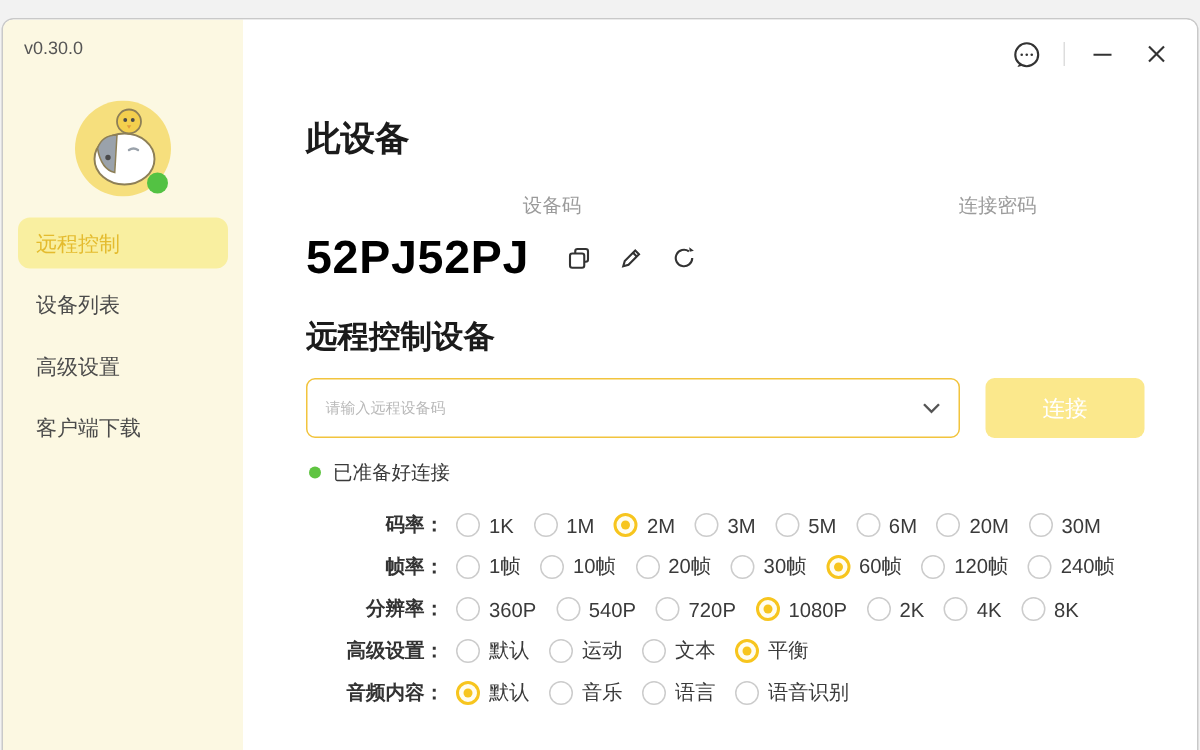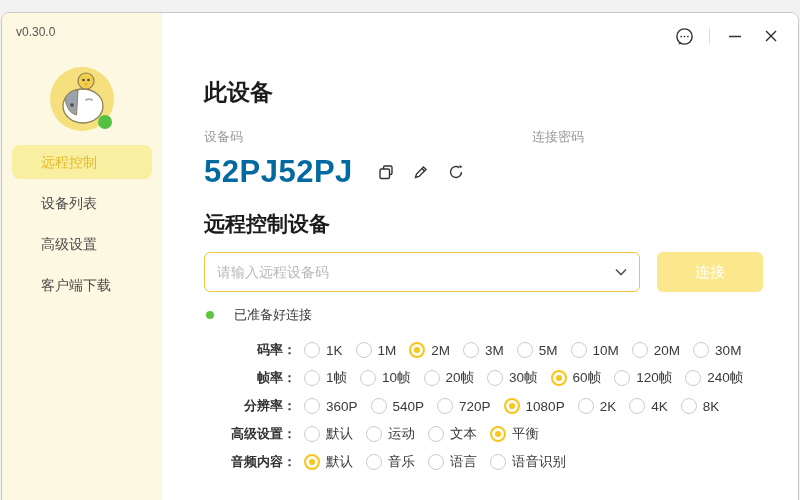--- a/index.html
+++ b/index.html
@@ -6,46 +6,46 @@
   .window{position:relative;width:798px;height:498px;margin:12px auto;background:#fff;border:1px solid #c9c9c9;
           border-radius:8px;overflow:hidden;box-sizing:border-box;}
   
   .sidebar{position:absolute;left:0;top:0;bottom:0;width:160px;background:#fcf8e2;}
   .version{position:absolute;left:14px;top:12px;font-size:12px;color:#555;}
   .avatar-wrap{position:absolute;left:48px;top:54px;width:64px;height:64px;}
   .avatar-wrap svg{display:block;}
   .status-dot-avatar{position:absolute;right:2px;bottom:2px;width:14px;height:14px;border-radius:50%;
           background:#53c243;}
   .menu{position:absolute;left:0;top:132px;right:0;}
-  .menu-item{height:34px;line-height:34px;margin:0 10px 7px 10px;padding-left:29px;font-size:14px;
+  .menu-item{height:34px;line-height:34px;margin:0 10px 7px 10px;padding-left:12px;font-size:14px;
           color:#4b4b4b;border-radius:8px;cursor:pointer;}
   .menu-item.active{background:#f9efa0;color:#e4bb2e;}
   
   .win-controls{position:absolute;top:12px;right:16px;display:flex;align-items:center;gap:14px;z-index:5;}
   .win-btn{width:22px;height:22px;display:flex;align-items:center;justify-content:center;color:#333;cursor:pointer;}
   .win-divider{width:1px;height:16px;background:#ddd;}
   
   .main{position:absolute;left:160px;top:0;right:0;bottom:0;background:#fff;}
   .h1{margin:64px 0 0 42px;font-size:23px;font-weight:bold;color:#1b1b1b;}
   .device-grid{display:grid;grid-template-columns:328px auto;margin:20px 0 0 42px;}
-  .field-label{font-size:13px;color:#9b9b9b;}
+  .field-label{font-size:13px;color:#9b9b9b;text-align:center;}
   .code-row{display:flex;align-items:center;margin-top:8px;}
   .big-code{font-size:31px;font-weight:bold;letter-spacing:0.5px;}
   .icon-group{display:flex;align-items:center;gap:17px;margin-left:24px;}
   .mini-icon{width:18px;height:18px;display:flex;align-items:center;justify-content:center;cursor:pointer;}
   .h2{margin:20px 0 0 42px;font-size:21px;font-weight:bold;color:#1b1b1b;}
   .connect-row{display:flex;align-items:center;margin:14px 0 0 42px;}
   .remote-input-wrap{position:relative;width:436px;height:40px;}
   .remote-input{width:100%;height:100%;box-sizing:border-box;border:1.5px solid #f2c43d;border-radius:6px;
-          padding:0 34px 0 12px;font-size:14px;color:#333;outline:none;font-family:inherit;}
+          padding:0 34px 0 12px;font-size:10px;color:#333;outline:none;font-family:inherit;}
   .remote-input::placeholder{color:#b9b9b9;}
   .chevron{position:absolute;right:12px;top:13px;pointer-events:none;}
   .connect-btn{width:106px;height:40px;margin-left:17px;border:none;border-radius:6px;background:#fbe88c;
           color:#fff;font-size:15px;cursor:pointer;font-family:inherit;}
-  .status-row{display:flex;align-items:center;gap:20px;margin:14px 0 0 44px;}
+  .status-row{display:flex;align-items:center;gap:8px;margin:14px 0 0 44px;}
   .status-dot{width:8px;height:8px;border-radius:50%;background:#5fc441;}
   .status-text{font-size:13px;color:#3a3a3a;}
   
   .settings{margin:12px 0 0 42px;}
   .srow{display:flex;align-items:center;height:28px;}
   .srow-label{width:92px;text-align:right;font-size:13px;color:#333;font-weight:bold;flex:none;}
   .opts{display:flex;align-items:center;margin-left:8px;}
   .opt{display:inline-flex;align-items:center;gap:6px;margin-right:13px;cursor:pointer;}
   .radio{width:16px;height:16px;border:1px solid #ccc;border-radius:50%;background:#fff;box-sizing:border-box;
           position:relative;flex:none;}
@@ -112,21 +112,21 @@
 
   <div class="main">
 
     <div class="h1">此设备</div>
 
     <div class="device-grid">
 
       <div>
         <div class="field-label">设备码</div>
         <div class="code-row">
-          <span class="big-code" style="color:#0369a1">52PJ52PJ</span>
+          <span class="big-code" style="color:#000000">52PJ52PJ</span>
           <span class="icon-group">
             <span class="mini-icon">
               <svg width="18" height="18" viewBox="0 0 18 18" fill="none" stroke="#333" stroke-width="1.4">
                 <rect x="3" y="6" width="9.5" height="9.5" rx="1.5"></rect>
                 <path d="M6.5 6 V4.5 A1.5 1.5 0 0 1 8 3 h5.5 A1.5 1.5 0 0 1 15 4.5 V10 a1.5 1.5 0 0 1 -1.5 1.5 H12.5"></path>
               </svg>
             </span>
             <span class="mini-icon">
               <svg width="18" height="18" viewBox="0 0 18 18" fill="none" stroke="#333" stroke-width="1.4">
                 <path d="M3.5 14.5 L4.5 11 L11.5 4 L14 6.5 L7 13.5 z"></path>
@@ -186,21 +186,21 @@
             <span class="opt">
               <span class="radio"></span>
               <span class="opt-label">3M</span>
             </span>
             <span class="opt">
               <span class="radio"></span>
               <span class="opt-label">5M</span>
             </span>
             <span class="opt">
               <span class="radio"></span>
-              <span class="opt-label">10M</span>
+              <span class="opt-label">6M</span>
             </span>
             <span class="opt">
               <span class="radio"></span>
               <span class="opt-label">20M</span>
             </span>
             <span class="opt">
               <span class="radio"></span>
               <span class="opt-label">30M</span>
             </span>
           </div>

